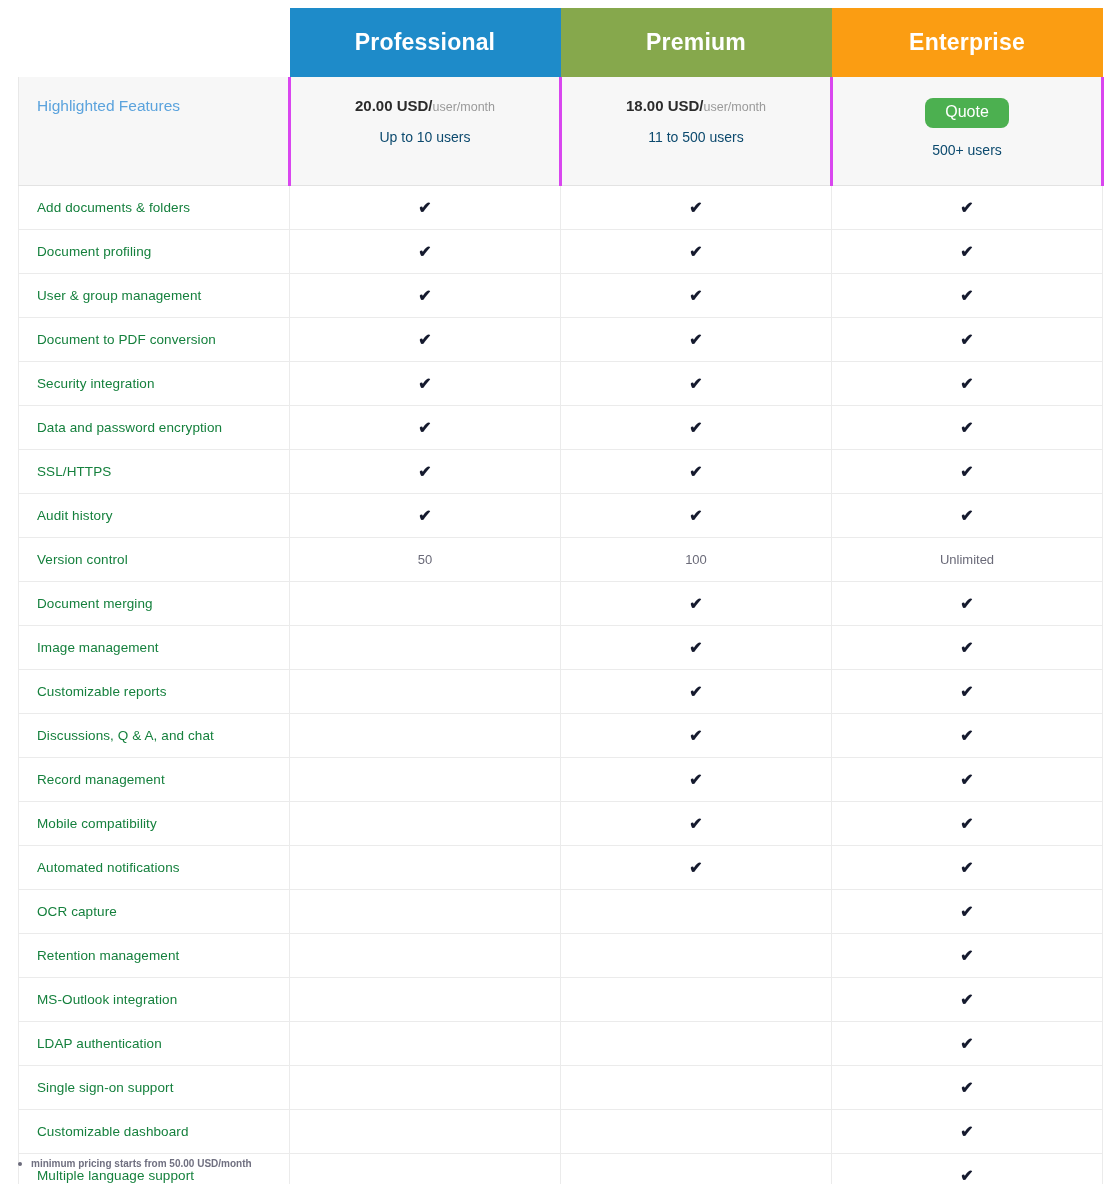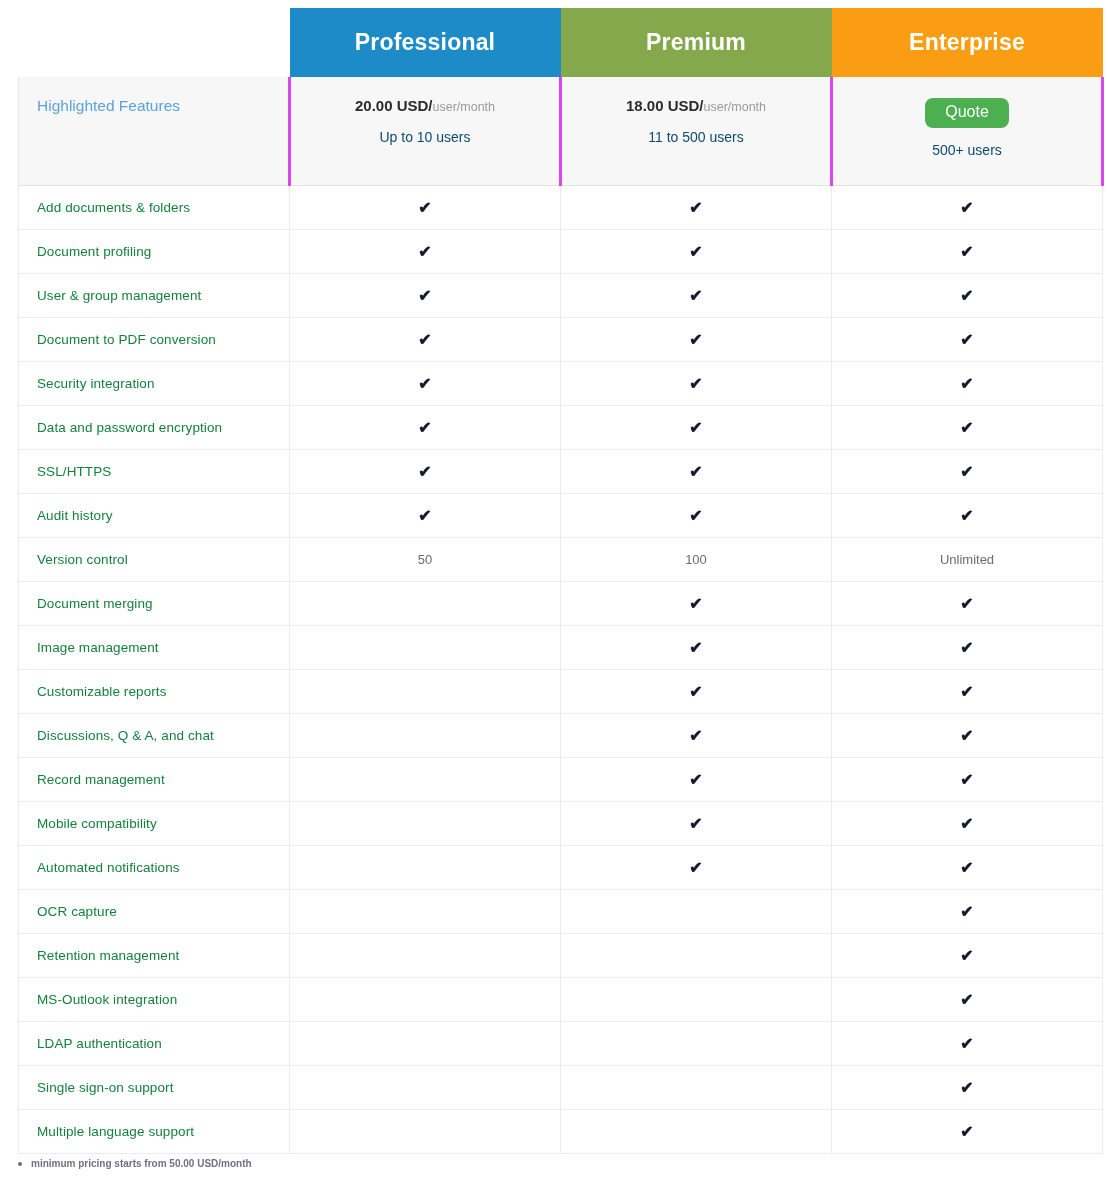--- a/index.html
+++ b/index.html
@@ -320,20 +320,26 @@
           <td class="plan-col"></td>
           <td class="plan-col"><span class="check-icon">✔</span></td>
         </tr>
         <tr class="feature-row">
           <td class="feature-col"><span>Single sign-on support</span></td>
           <td class="plan-col"></td>
           <td class="plan-col"></td>
           <td class="plan-col"><span class="check-icon">✔</span></td>
         </tr>
         <tr class="feature-row">
+          <td class="feature-col"><span>Customizable dashboard</span></td>
+          <td class="plan-col"></td>
+          <td class="plan-col"></td>
+          <td class="plan-col"><span class="check-icon">✔</span></td>
+        </tr>
+        <tr class="feature-row">
           <td class="feature-col"><span>Multiple language support</span></td>
           <td class="plan-col"></td>
           <td class="plan-col"></td>
           <td class="plan-col"><span class="check-icon">✔</span></td>
         </tr>
       </tbody>
   </table>
 
   <div class="footnote">
     <span class="bullet"></span>

